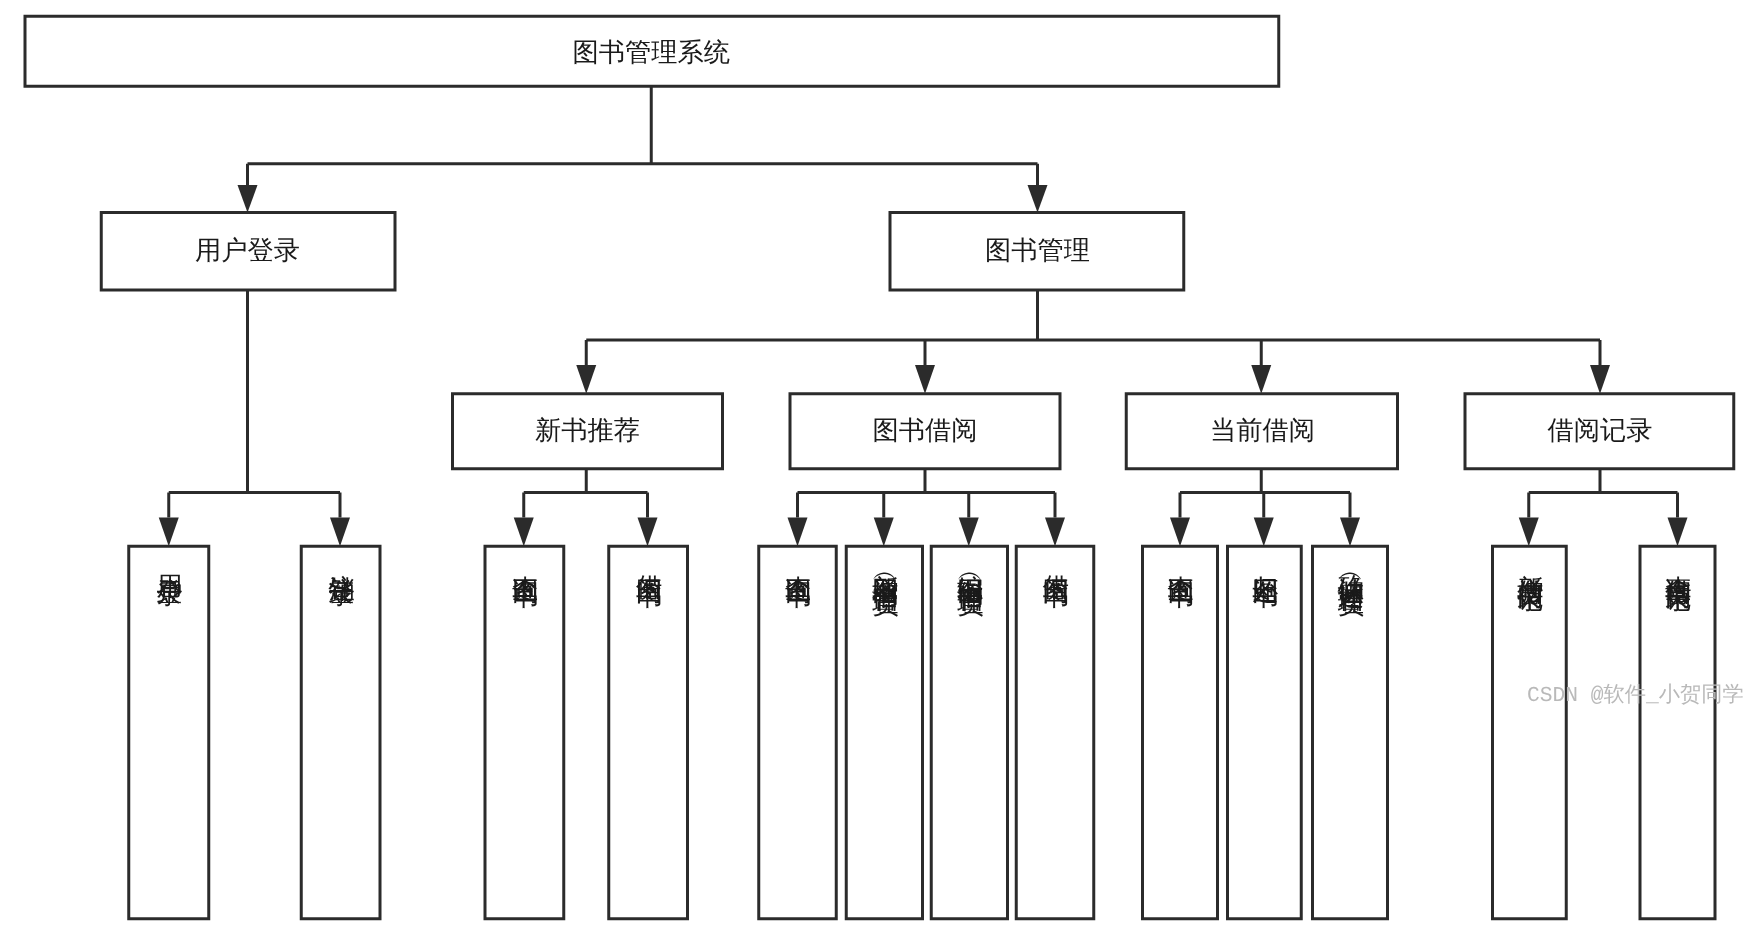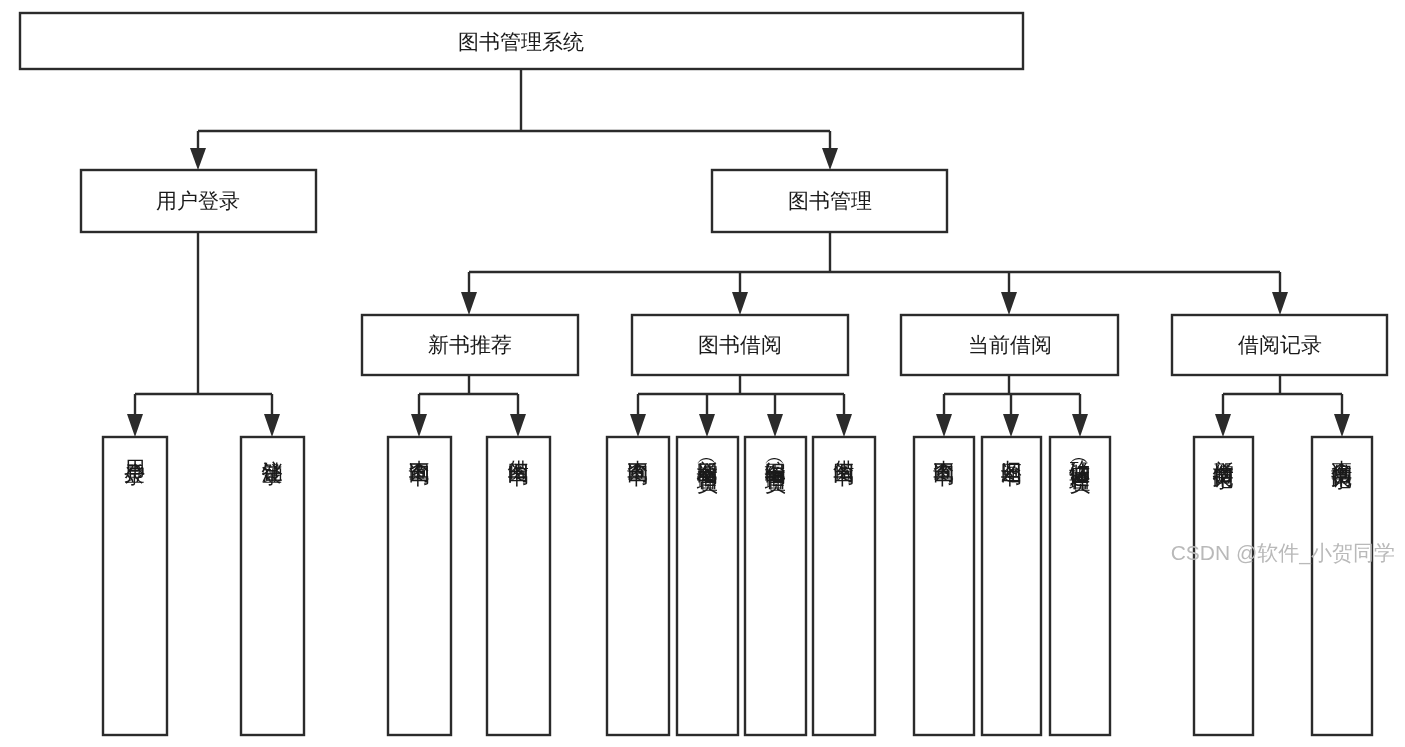--- a/index.html
+++ b/index.html
@@ -45,22 +45,22 @@
     font-family: "Liberation Sans", "DejaVu Sans", sans-serif;
     font-size: 21px;
     fill: #1a1a1a;
     text-anchor: middle;
     dominant-baseline: middle;
   }
   .watermark-text {
     position: absolute;
     right: 10px;
     bottom: 5px;
-    font-family: Liberation Sans, sans-serif;
-    font-size: 21px;
+    font-family: Liberation Mono, monospace;
+    font-size: 17px;
     color: #b9b9b9;
     white-space: nowrap;
     pointer-events: none;
     text-align: right;
   }
   .leaf-fo {
     overflow: visible;
   }
   .leaf-inner {
     width: 100%;

